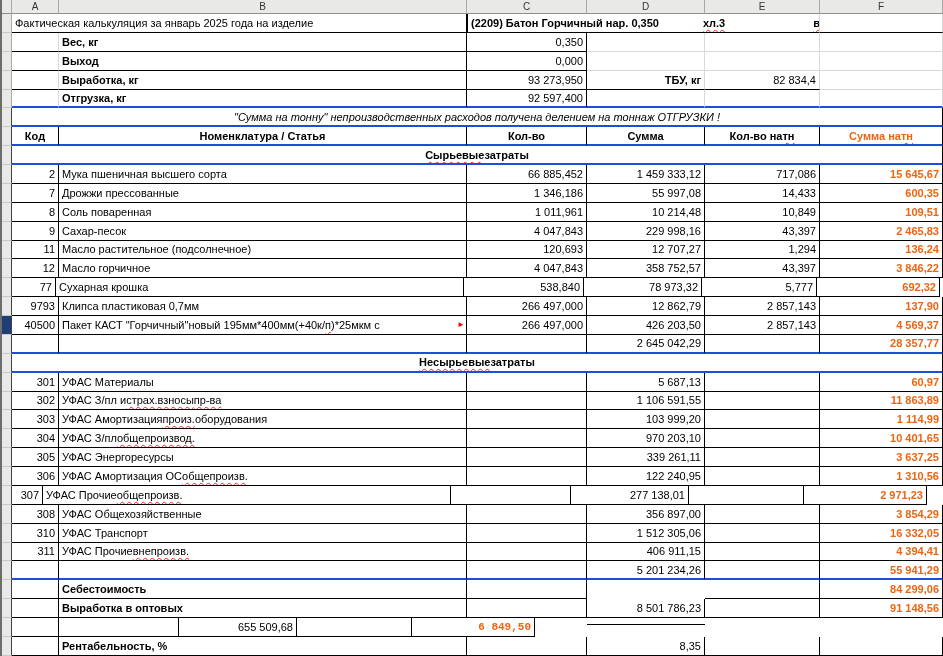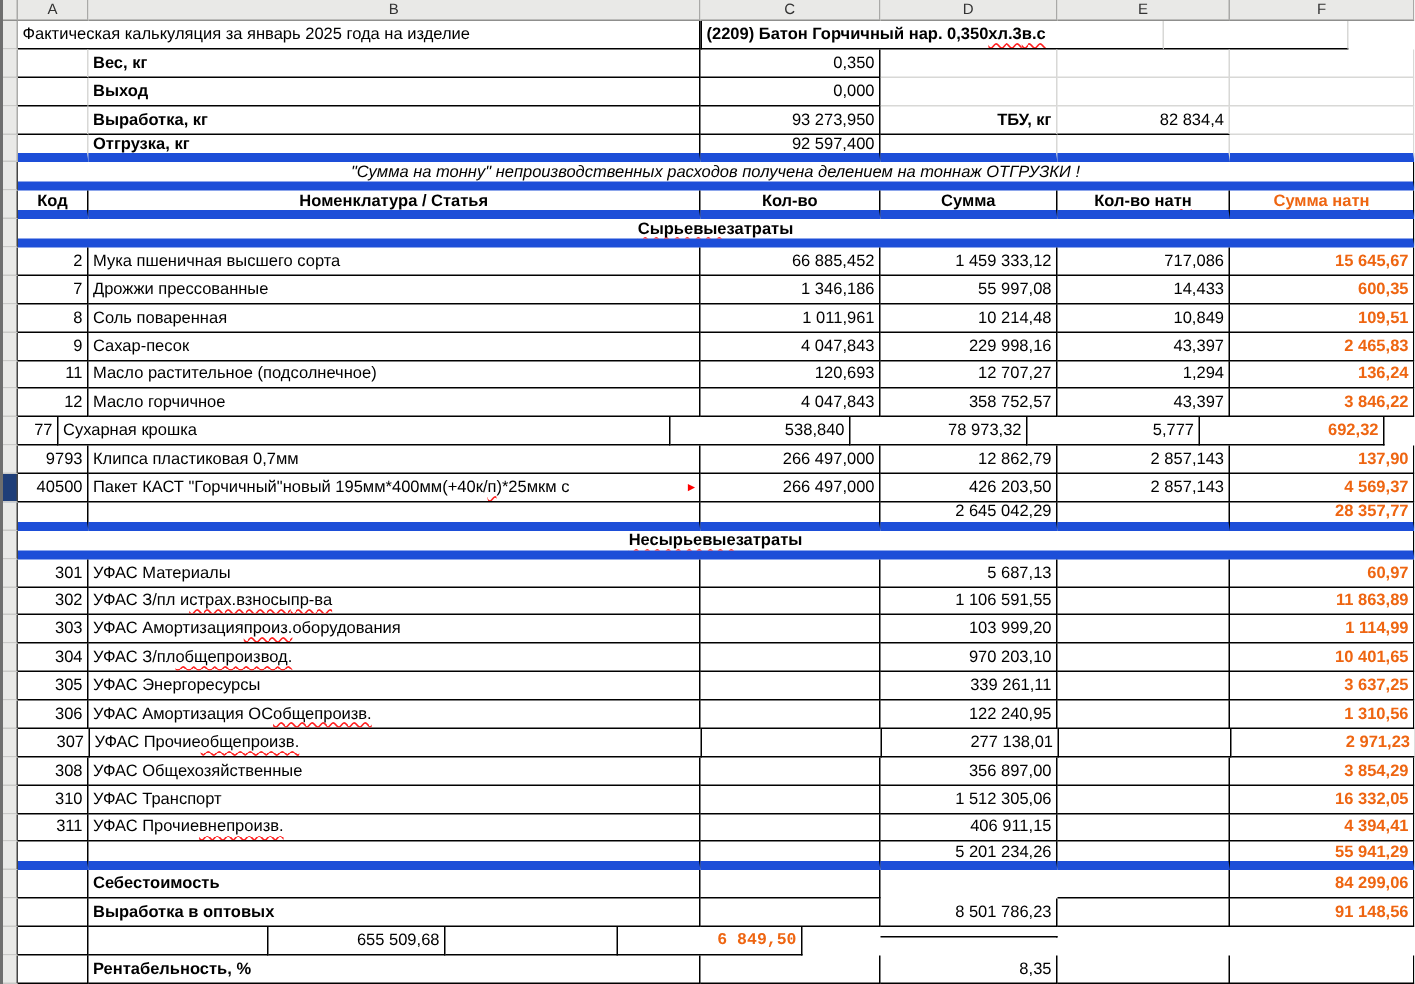--- a/index.html
+++ b/index.html
@@ -25,42 +25,42 @@
   .rh.sel{background:var(--sel,#1F3E78);}
   .num{justify-content:flex-end;}
   .b{font-weight:bold;}
   .it{font-style:italic;justify-content:center;}
   .hd{font-weight:bold;justify-content:center;}
   .sec{font-weight:bold;justify-content:center;}
   .or{color:var(--accent,#EE6511);font-weight:bold;}
   .bb{border-bottom-color:#000;}
   .br{border-right-color:#000;}
   .bl{border-left:1px solid #000;}
-  .bb2{border-bottom:6px solid #1d4ed8;}
+  .bb2{border-bottom:2px solid #1d4ed8;}
   .sq{text-decoration:underline wavy #ff1f1f 1px;text-underline-offset:2px;text-decoration-skip-ink:none;}
   .clip{position:absolute;right:1px;top:50%;transform:translateY(-50%);color:#f00;font-size:8px;line-height:1;}
 </style>
 </head>
 <body>
 
 <div class="sheet">
   <div class="colband" id="colband">
       <div class="ch" style="width: 10px;"></div>
       <div class="ch" style="width: 47px;">A</div>
       <div class="ch" style="width: 408px;">B</div>
       <div class="ch" style="width: 120px;">C</div>
       <div class="ch" style="width: 118px;">D</div>
       <div class="ch" style="width: 115px;">E</div>
       <div class="ch" style="width: 123px;">F</div>
     </div>
   <div id="sheet-body">
       <div class="row">
         <div class="c rh" style="width: 10px;"></div>
         <div class="c bb br" style="width: 455px;">Фактическая калькуляция за январь 2025 года на изделие</div>
-        <div class="c bb bl b" style="width: 309px;">
+        <div class="c bb bl b" style="width: 353px; gap: 44px;">
           <span>(2209) Батон Горчичный нар. 0,350 </span>
           <span class="sq">хл.3</span>
           <span> </span>
           <span class="sq">в.с</span>
         </div>
         <div class="c bb" style="width: 123px;"></div>
       </div>
       <div class="row">
         <div class="c rh" style="width: 10px;"></div>
         <div class="c bb" style="width: 47px;"></div>
@@ -172,21 +172,21 @@
         <div class="c rh tbl" style="width: 10px;"></div>
         <div class="c num bb br" style="width: 47px;">12</div>
         <div class="c bb br" style="width: 408px;">Масло горчичное</div>
         <div class="c num bb br" style="width: 120px;">4 047,843</div>
         <div class="c num bb br" style="width: 118px;">358 752,57</div>
         <div class="c num bb br" style="width: 115px;">43,397</div>
         <div class="c num or bb br" style="width: 123px;">3 846,22</div>
       </div>
       <div class="row">
         <div class="c rh tbl" style="width: 10px;"></div>
-        <div class="c num bb br" style="width: 27px;">77</div>
+        <div class="c num bb br" style="width: 44px;">77</div>
         <div class="c bb br" style="width: 408px;">Сухарная крошка</div>
         <div class="c num bb br" style="width: 120px;">538,840</div>
         <div class="c num bb br" style="width: 118px;">78 973,32</div>
         <div class="c num bb br" style="width: 115px;">5,777</div>
         <div class="c num or bb br" style="width: 123px;">692,32</div>
       </div>
       <div class="row">
         <div class="c rh tbl" style="width: 10px;"></div>
         <div class="c num bb br" style="width: 47px;">9793</div>
         <div class="c bb br" style="width: 408px;">Клипса пластиковая 0,7мм</div>
@@ -289,21 +289,21 @@
           <span>УФАС Амортизация ОС </span>
           <span class="sq">общепроизв.</span>
         </div>
         <div class="c num bb br" style="width: 120px;"></div>
         <div class="c num bb br" style="width: 118px;">122 240,95</div>
         <div class="c num bb br" style="width: 115px;"></div>
         <div class="c num or bb br" style="width: 123px;">1 310,56</div>
       </div>
       <div class="row">
         <div class="c rh tbl" style="width: 10px;"></div>
-        <div class="c num bb br" style="width: 48px;">307</div>
+        <div class="c num bb br" style="width: 31px;">307</div>
         <div class="c bb br" style="width: 408px;">
           <span>УФАС Прочие </span>
           <span class="sq">общепроизв.</span>
         </div>
         <div class="c num bb br" style="width: 120px;"></div>
         <div class="c num bb br" style="width: 118px;">277 138,01</div>
         <div class="c num bb br" style="width: 115px;"></div>
         <div class="c num or bb br" style="width: 123px;">2 971,23</div>
       </div>
       <div class="row">

